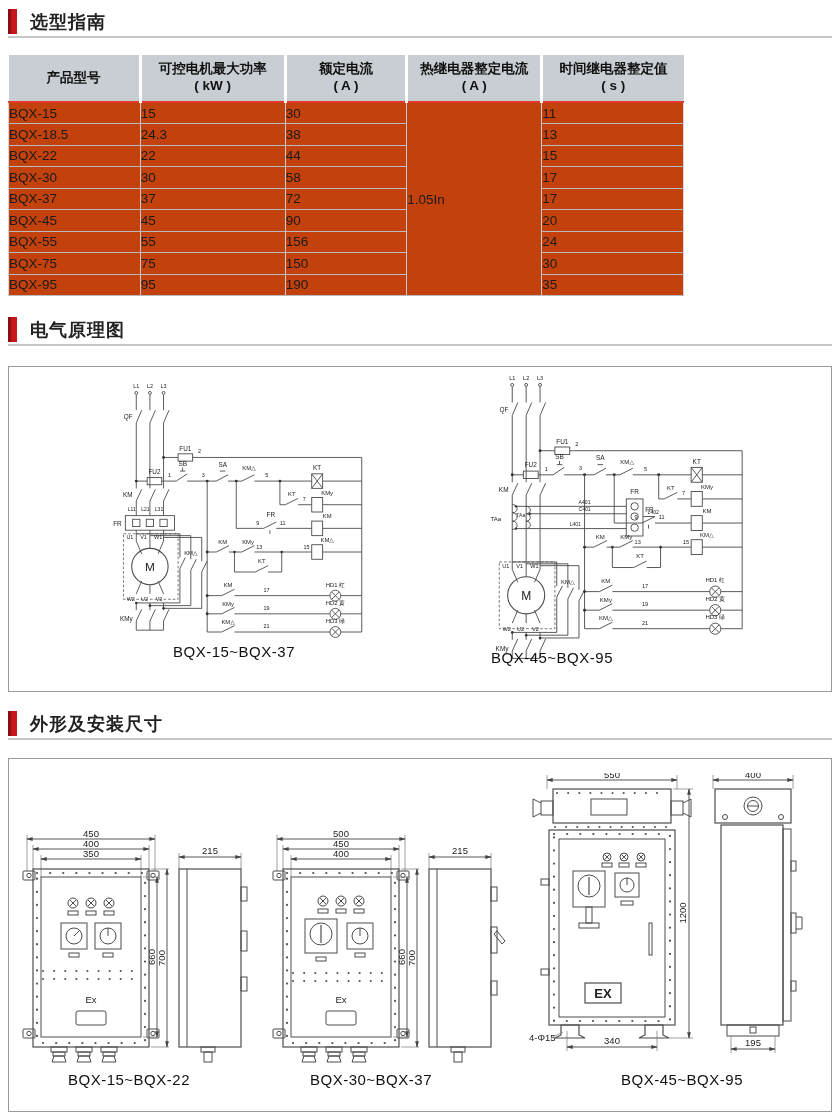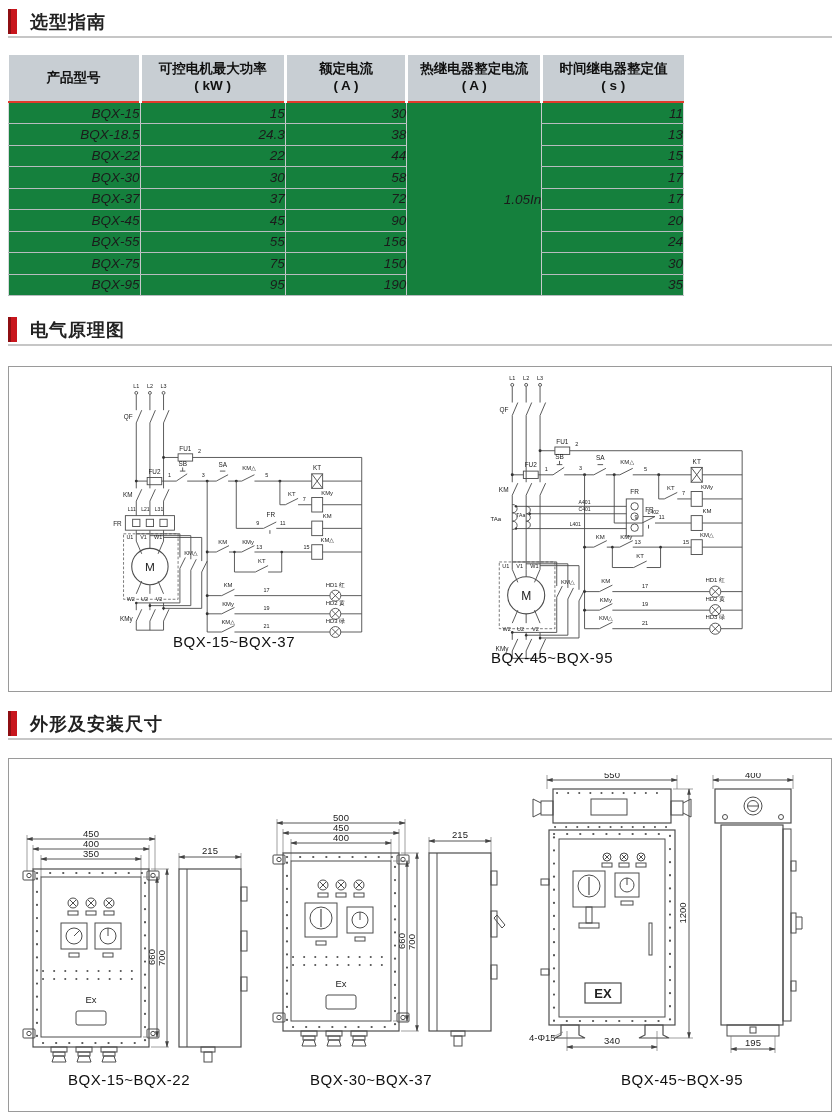--- a/index.html
+++ b/index.html
@@ -9,21 +9,21 @@
 
   
   .sec-title { position:absolute; left:8px; right:8px; height:30px; border-bottom:2px solid #c6c6c6; }
   .sec-title .red-bar { position:absolute; left:0; top:1px; width:9px; height:25px; background:#c8161d; border-left:3px solid #8e0f13; }
   .sec-title h2 { position:absolute; left:22px; top:2px; font-size:18px; font-weight:bold; color:#222; letter-spacing:1px;text-align:right; }
 
   
   table.sel { position:absolute; left:8px; top:55px; width:676px; border-collapse:collapse; table-layout:fixed; }
   table.sel th { background:#c8ced3; font-size:13.5px; font-weight:bold; color:#111; height:47px; border-right:3px solid #fff; border-bottom:2.5px solid #e23a2c; text-align:center; vertical-align:middle; line-height:1.25; }
   table.sel th:last-child { border-right:none; }
-  table.sel td { font-size:13.5px; text-align:right; height:21.5px; border-bottom:1px solid #b7bcbf; border-left:1px solid #c6cacc; background:#15803d;font-style:italic; }
+  table.sel td { font-size:13.5px; text-align:left; height:21.5px; border-bottom:1px solid #b7bcbf; border-left:1px solid #c6cacc; background:#c2410c; }
   table.sel td:first-child { border-left:1px solid #d6d9da; }
   table.sel td:last-child { border-right:1px solid #d6d9da; }
   col.c1{width:19.5%} col.c2{width:21.5%} col.c3{width:18%} col.c4{width:20%} col.c5{width:21%}
 
   
   .panel { position:absolute; left:8px; width:824px; border:1px solid #9a9a9a; background:#fff; }
   #schematic-panel { top:366px; height:326px; }
   #dims-panel { top:758px; height:354px; }
 
   .fig { position:absolute; }
@@ -278,21 +278,21 @@
           <text class="lbl s65 mid" x="271" y="228">HD1 红</text>
           <text class="lbl s65 mid" x="153" y="249">KMy</text>
           <text class="lbl s6" x="192" y="254">19</text>
           <text class="lbl s65 mid" x="271" y="248">HD2 黄</text>
           <text class="lbl s65 mid" x="153" y="269">KM△</text>
           <text class="lbl s6" x="192" y="274">21</text>
           <text class="lbl s65 mid" x="271" y="268">HD3 绿</text>
         </g>
       </svg>
     </div>
-    <div class="caption" style="left:75px; top:266px; width:300px;">BQX-15~BQX-37</div>
+    <div class="caption" style="left:75px; top:276px; width:300px;">BQX-15~BQX-37</div>
 
     <div class="fig" style="left:455px; top:4px;">
       <svg width="306" height="292" viewBox="0 0 330 315">
         <g>
           <circle class="ln" cx="52" cy="15" r="1.6"></circle>
             <circle class="ln" cx="67" cy="15" r="1.6"></circle>
             <circle class="ln" cx="82" cy="15" r="1.6"></circle>
           <path class="ln" d="M52,17 V34 M67,17 V34 M82,17 V34"></path>
           <path class="ln" d="M52,48 L58,34 M67,48 L73,34 M82,48 L88,34"></path>
           <path class="ln" d="M52,48 V120 M67,48 V120 M82,48 V120"></path>
@@ -515,21 +515,21 @@
           <rect class="ln" x="220" y="56" width="6" height="14"></rect>
           <rect class="ln" x="220" y="100" width="6" height="20"></rect>
           <rect class="ln" x="220" y="146" width="6" height="14"></rect>
           <rect class="ln" x="180" y="216" width="14" height="5"></rect>
             <rect class="ln" x="183" y="221" width="8" height="10"></rect>
         </g>
       </svg>
     </div>
     <div class="caption" style="left:0px; top:312px; width:240px;">BQX-15~BQX-22</div>
 
-    <div class="fig" style="left:262px; top:56px;text-align:right;">
+    <div class="fig" style="left:262px; top:72px;text-align:right;">
       <svg width="240" height="238" viewBox="0 0 240 238">
         <defs>
             <marker id="m2" viewBox="0 0 10 10" refX="9" refY="5" markerWidth="7" markerHeight="7" orient="auto-start-reverse">
               <path d="M10,5 L0,2 L0,8 z" fill="#444"></path>
             </marker>
           </defs>
         <g>
           <path class="ext" d="M6,4 V40 M134,4 V40 M12,14 V38 M128,14 V38 M20,24 V46 M120,24 V46"></path>
           <line class="dim" x1="6" y1="8" x2="134" y2="8" marker-start="url(#m2)" marker-end="url(#m2)"></line>
           <line class="dim" x1="12" y1="18" x2="128" y2="18" marker-start="url(#m2)" marker-end="url(#m2)"></line>

